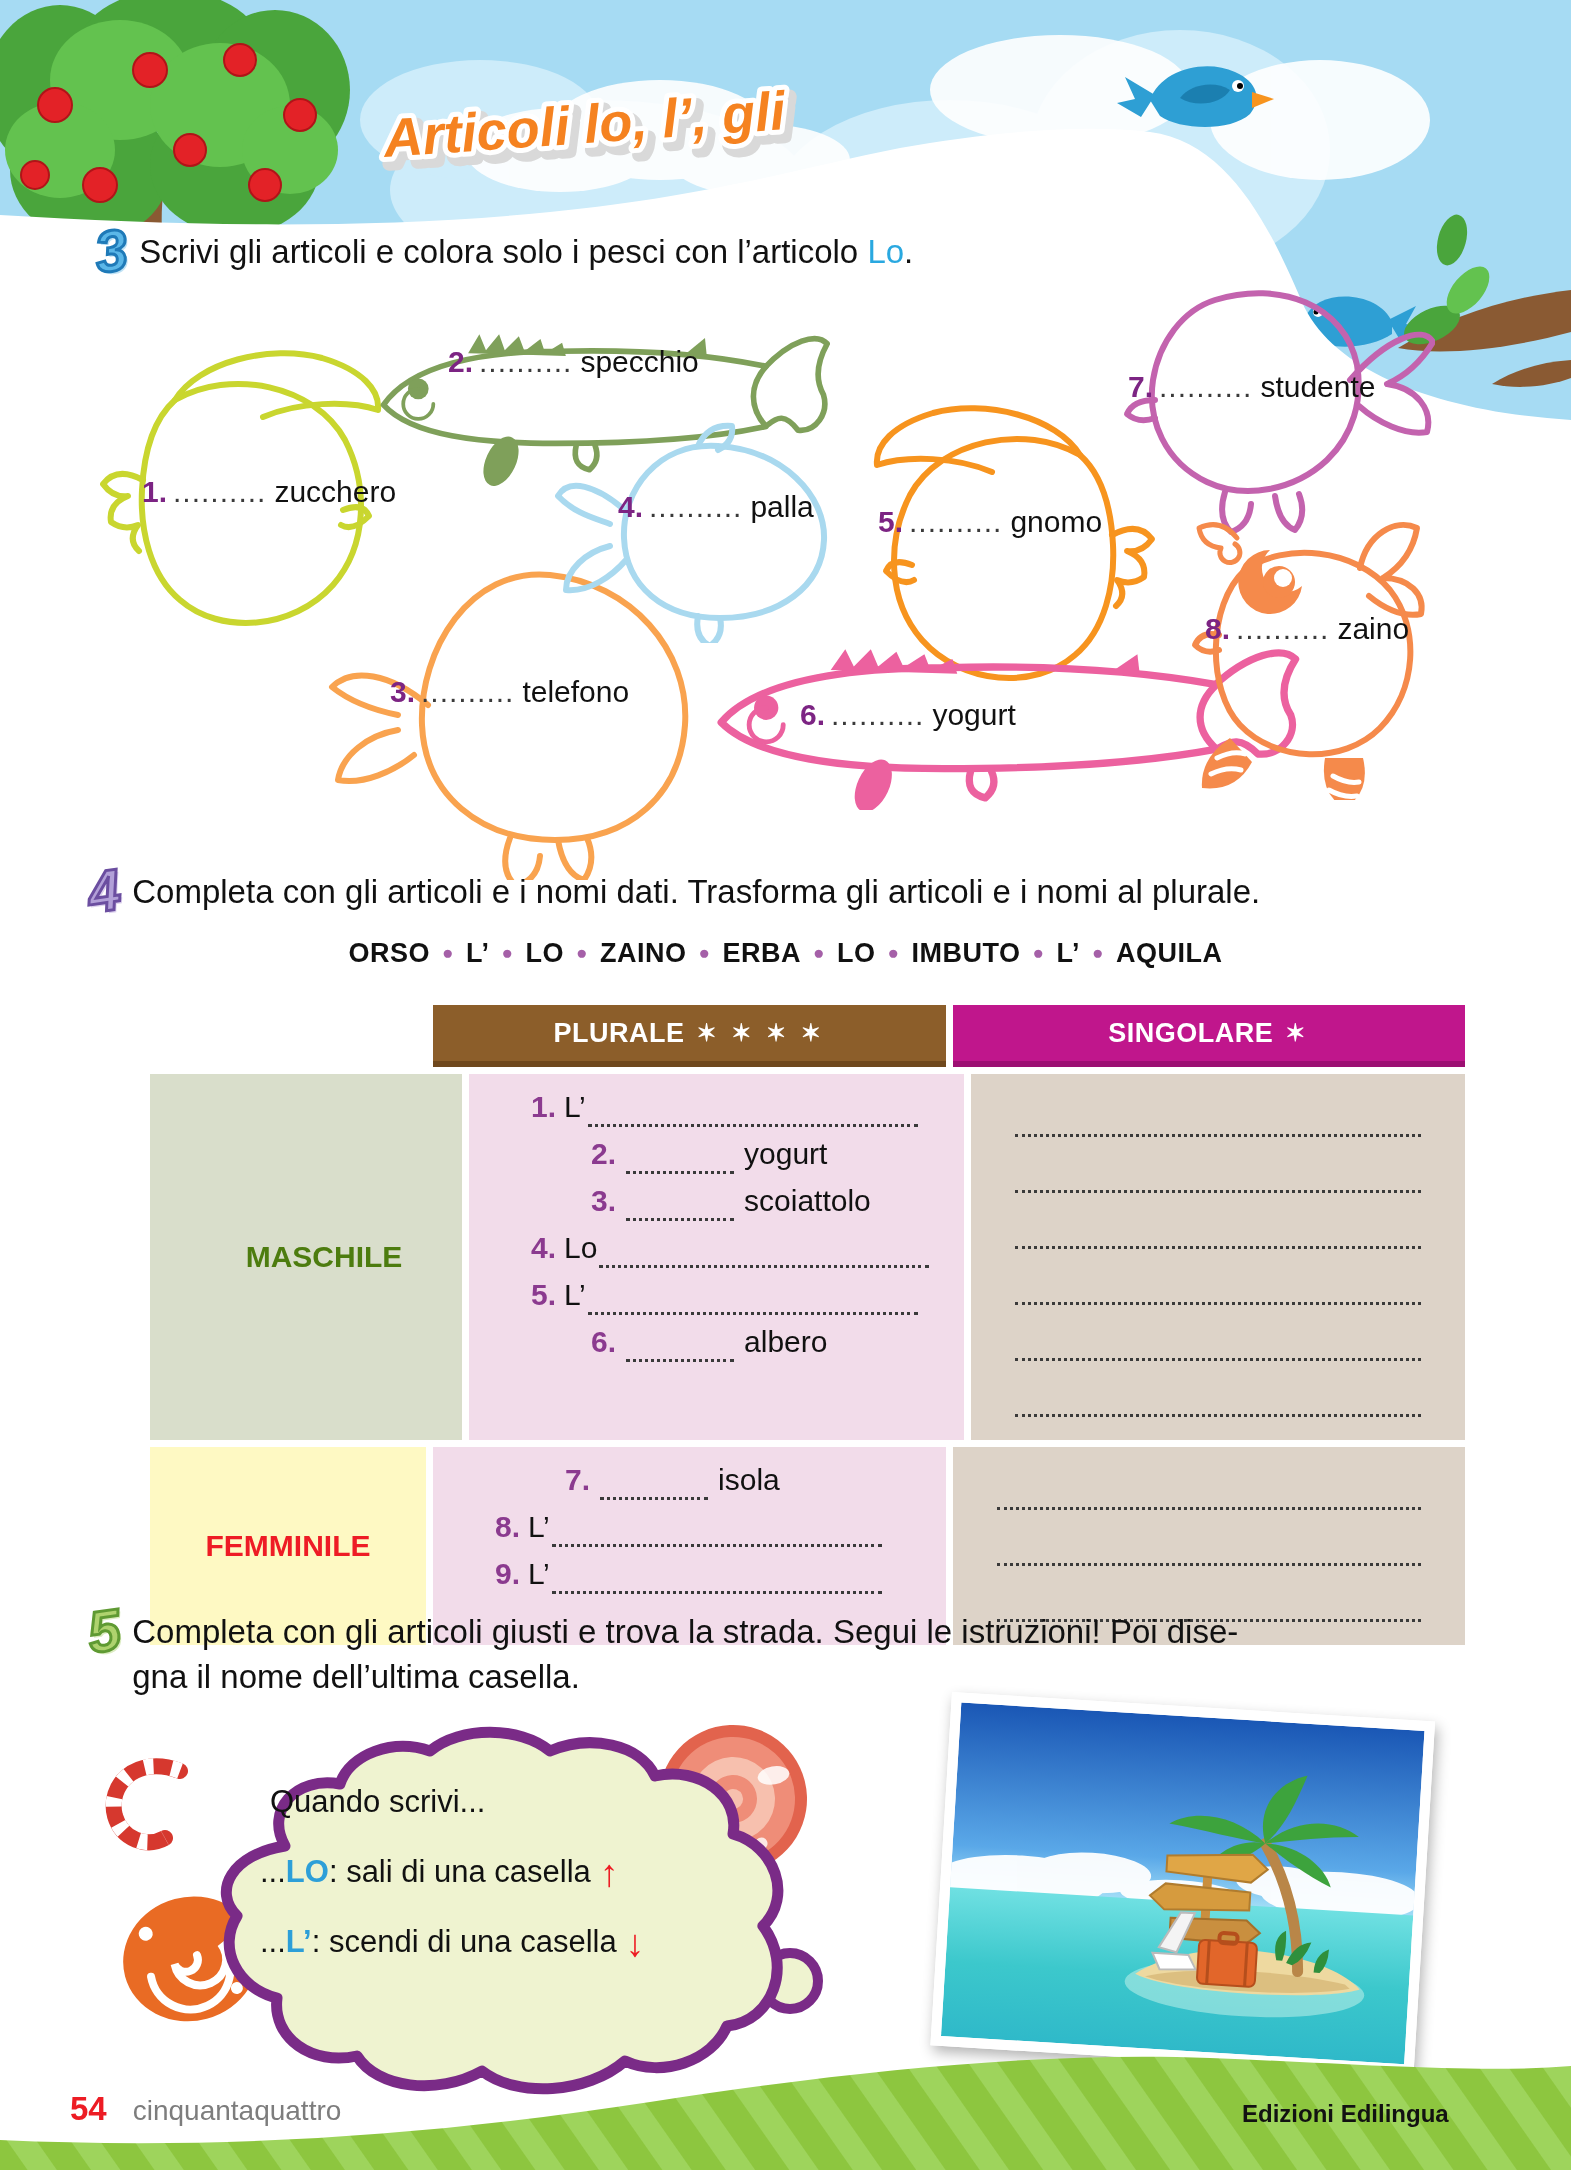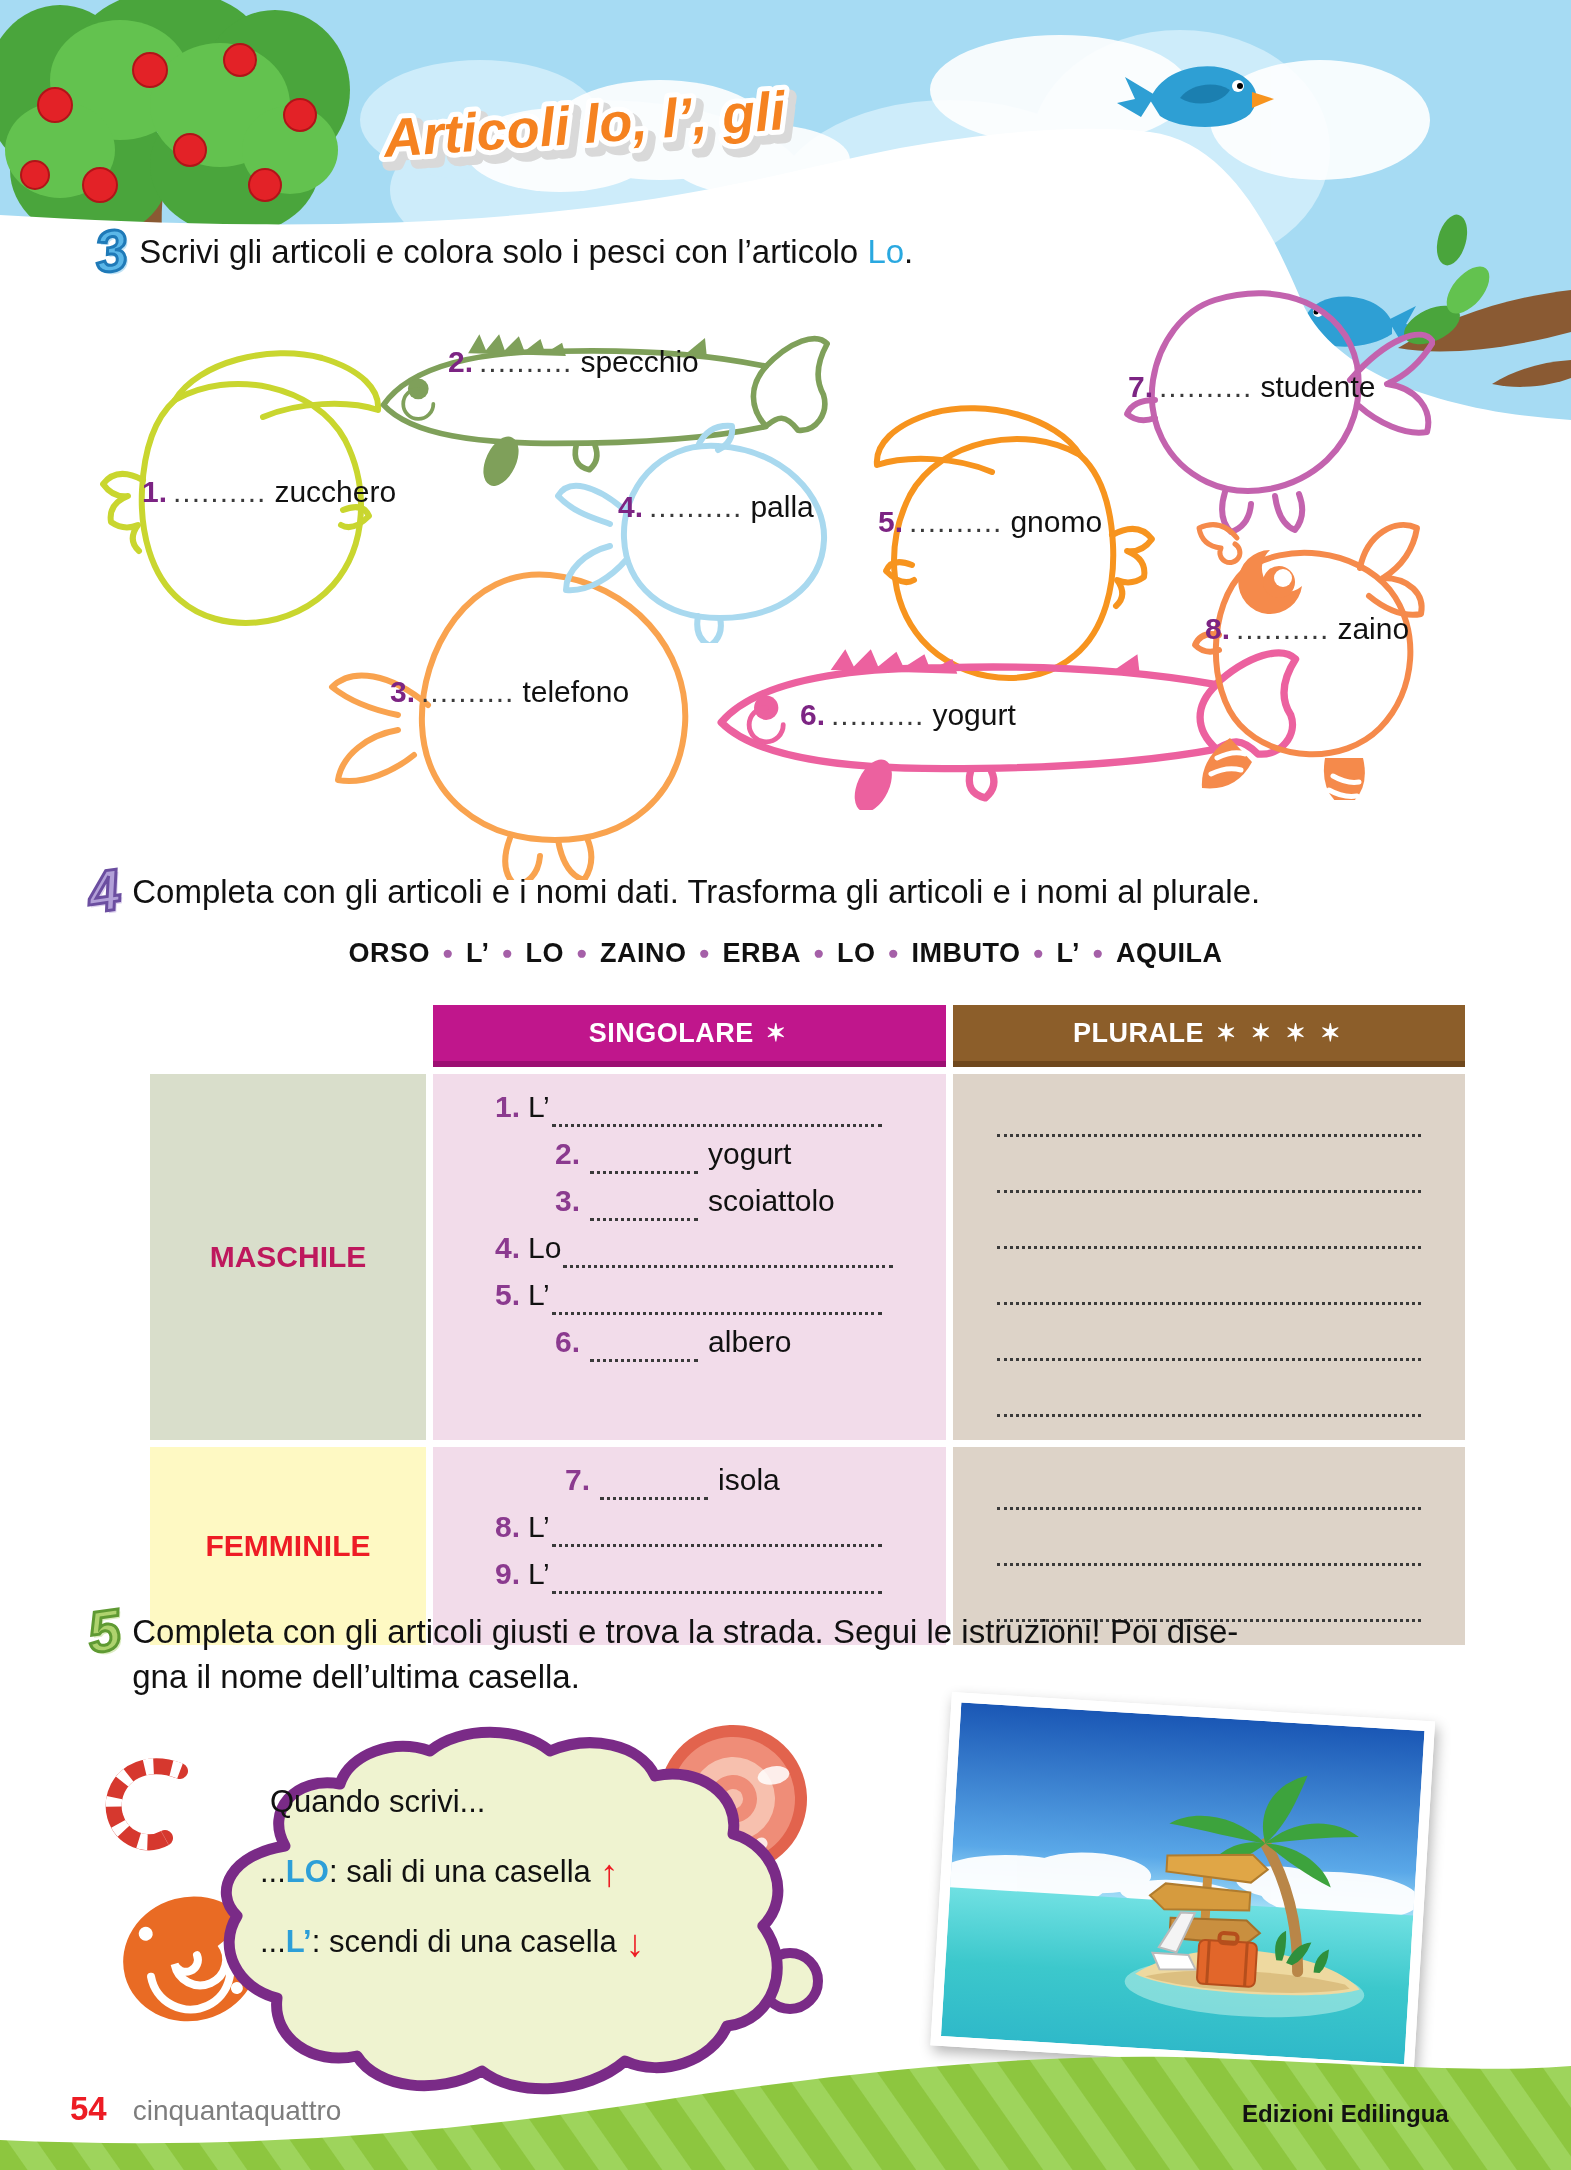--- a/index.html
+++ b/index.html
@@ -35,21 +35,21 @@
   .t-header{display:flex;gap:7px;}
   .t-spacer{width:276px;flex:none;}
   .t-hcell{flex:1;height:56px;display:flex;align-items:center;justify-content:center;
            color:#fff;font-weight:bold;font-size:27px;letter-spacing:.5px;}
   .t-h-sing{background:#c0168c;border-bottom:6px solid #9c0f72;}
   .t-h-plur{background:#8c5e2a;border-bottom:6px solid #6f481d;}
   .t-stars{margin-left:12px;font-size:24px;letter-spacing:4px;}
   .t-row{display:flex;gap:7px;margin-top:7px;}
   .t-label{width:276px;flex:none;display:flex;align-items:center;justify-content:center;
            font-size:30px;font-weight:bold;}
-  .lbl-m{background:#d9decb;color:#be185d;}
+  .lbl-m{background:#d9decb;color:#4d7c0f;padding-left:36px;}
   .lbl-f{background:#fef9c3;color:#ee1c25;}
   .t-sing{flex:1;background:#f2dcea;padding:16px 0 14px;}
   .t-plur{flex:1;background:#ddd3c8;padding:16px 0 14px;}
   .s-line{display:flex;align-items:baseline;height:47px;font-size:30px;}
   .s-num{color:#8b3a8f;font-weight:bold;margin-right:8px;}
   .s-pre{color:#111;}
   .pad-a{padding-left:62px;}
   .pad-b{padding-left:122px;}
   .pad-c{padding-left:132px;}
   .dot-fill{flex:1;max-width:330px;border-bottom:3px dotted #3a3a3a;align-self:flex-end;
@@ -273,27 +273,27 @@
     <span class="ex-text">Completa con gli articoli e i nomi dati. Trasforma gli articoli e i nomi al plurale.</span>
   </div>
 
   <div class="word-bank">
     <span>ORSO</span><span class="wb-dot">●</span><span>L’</span><span class="wb-dot">●</span><span>LO</span><span class="wb-dot">●</span><span>ZAINO</span><span class="wb-dot">●</span><span>ERBA</span><span class="wb-dot">●</span><span>LO</span><span class="wb-dot">●</span><span>IMBUTO</span><span class="wb-dot">●</span><span>L’</span><span class="wb-dot">●</span><span>AQUILA</span>
   </div>
 
   <div class="ex4-table">
     <div class="t-header">
       <div class="t-spacer"></div>
+      <div class="t-hcell t-h-plur">
+        <span>PLURALE</span>
+        <span class="t-stars">✶ ✶ ✶ ✶</span>
+      </div>
       <div class="t-hcell t-h-sing">
         <span>SINGOLARE</span>
         <span class="t-stars">✶</span>
-      </div>
-      <div class="t-hcell t-h-plur">
-        <span>PLURALE</span>
-        <span class="t-stars">✶ ✶ ✶ ✶</span>
       </div>
     </div>
 
     <div class="t-row">
       <div class="t-label lbl-m">MASCHILE</div>
       <div class="t-sing">
         <div class="s-line pad-a">
             <span class="s-num">1.</span>
             <span class="s-pre">L’</span>
             <span class="dot-fill"></span>

